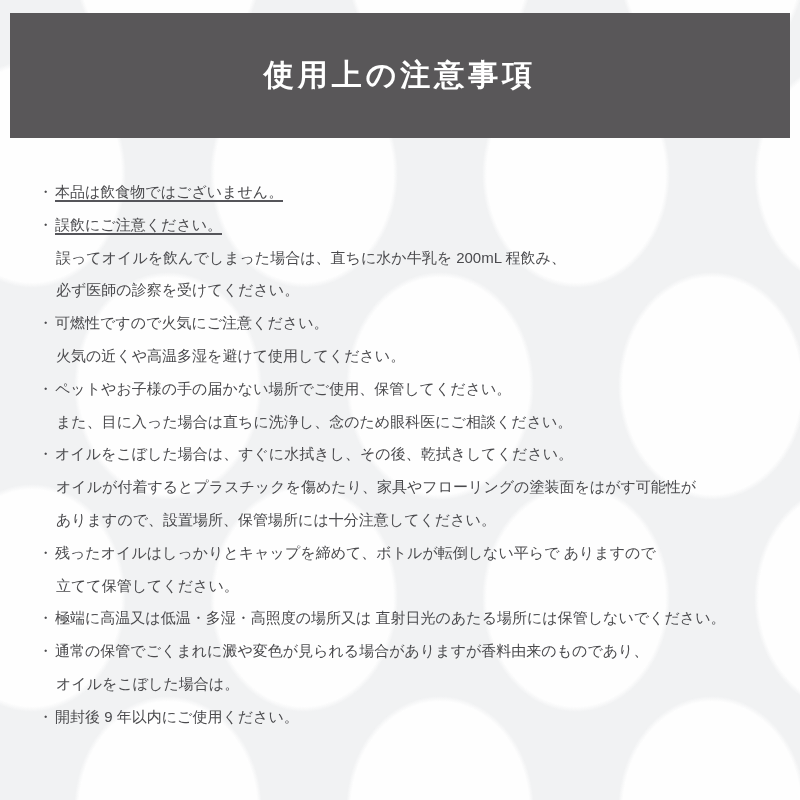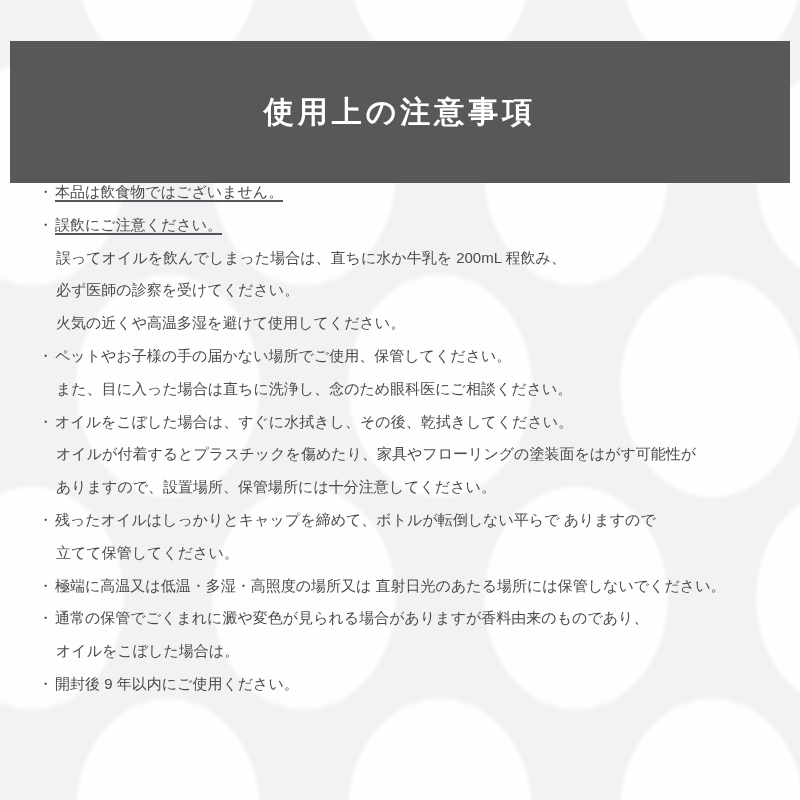--- a/index.html
+++ b/index.html
@@ -23,26 +23,25 @@
       radial-gradient(94px 114px at 94px 114px, #fefefe 95%, rgba(255,255,255,0) 100%);
     background-size: 272px 424px, 272px 424px;
     background-position: 210px 60px, 74px 272px;
     background-repeat: repeat, repeat;
   }
   .banner {
     position: absolute;
     left: 10px;
     top: 13px;
     width: 780px;
-    height: 142px;
+    height: 125px;
     background: #595759;
     display: flex;
     align-items: center;
     justify-content: center;
-    margin-top: 28px;
   }
   .banner h1 {
     margin: 0;
     color: #ffffff;
     font-size: 30px;
     font-weight: 700;
     letter-spacing: 4px;
     white-space: pre;
   }
   .notices {
@@ -74,20 +73,21 @@
 
 <div class="page">
   <header class="banner">
     <h1>使用上の注意事項</h1>
   </header>
   <main class="notices" id="notices">
       <div class="line"><span class="bullet">・</span><span class="txt u">本品は飲食物ではございません。</span></div>
       <div class="line"><span class="bullet">・</span><span class="txt u">誤飲にご注意ください。</span></div>
       <div class="line cont"><span class="txt">誤ってオイルを飲んでしまった場合は、直ちに水か牛乳を 200mL 程飲み、</span></div>
       <div class="line cont"><span class="txt">必ず医師の診察を受けてください。</span></div>
+      <div class="line"><span class="bullet">・</span><span class="txt">可燃性ですので火気にご注意ください。</span></div>
       <div class="line cont"><span class="txt">火気の近くや高温多湿を避けて使用してください。</span></div>
       <div class="line"><span class="bullet">・</span><span class="txt">ペットやお子様の手の届かない場所でご使用、保管してください。</span></div>
       <div class="line cont"><span class="txt">また、目に入った場合は直ちに洗浄し、念のため眼科医にご相談ください。</span></div>
       <div class="line"><span class="bullet">・</span><span class="txt">オイルをこぼした場合は、すぐに水拭きし、その後、乾拭きしてください。</span></div>
       <div class="line cont"><span class="txt">オイルが付着するとプラスチックを傷めたり、家具やフローリングの塗装面をはがす可能性が</span></div>
       <div class="line cont"><span class="txt">ありますので、設置場所、保管場所には十分注意してください。</span></div>
       <div class="line"><span class="bullet">・</span><span class="txt">残ったオイルはしっかりとキャップを締めて、ボトルが転倒しない平らで ありますので</span></div>
       <div class="line cont"><span class="txt">立てて保管してください。</span></div>
       <div class="line"><span class="bullet">・</span><span class="txt">極端に高温又は低温・多湿・高照度の場所又は 直射日光のあたる場所には保管しないでください。</span></div>
       <div class="line"><span class="bullet">・</span><span class="txt">通常の保管でごくまれに澱や変色が見られる場合がありますが香料由来のものであり、</span></div>

